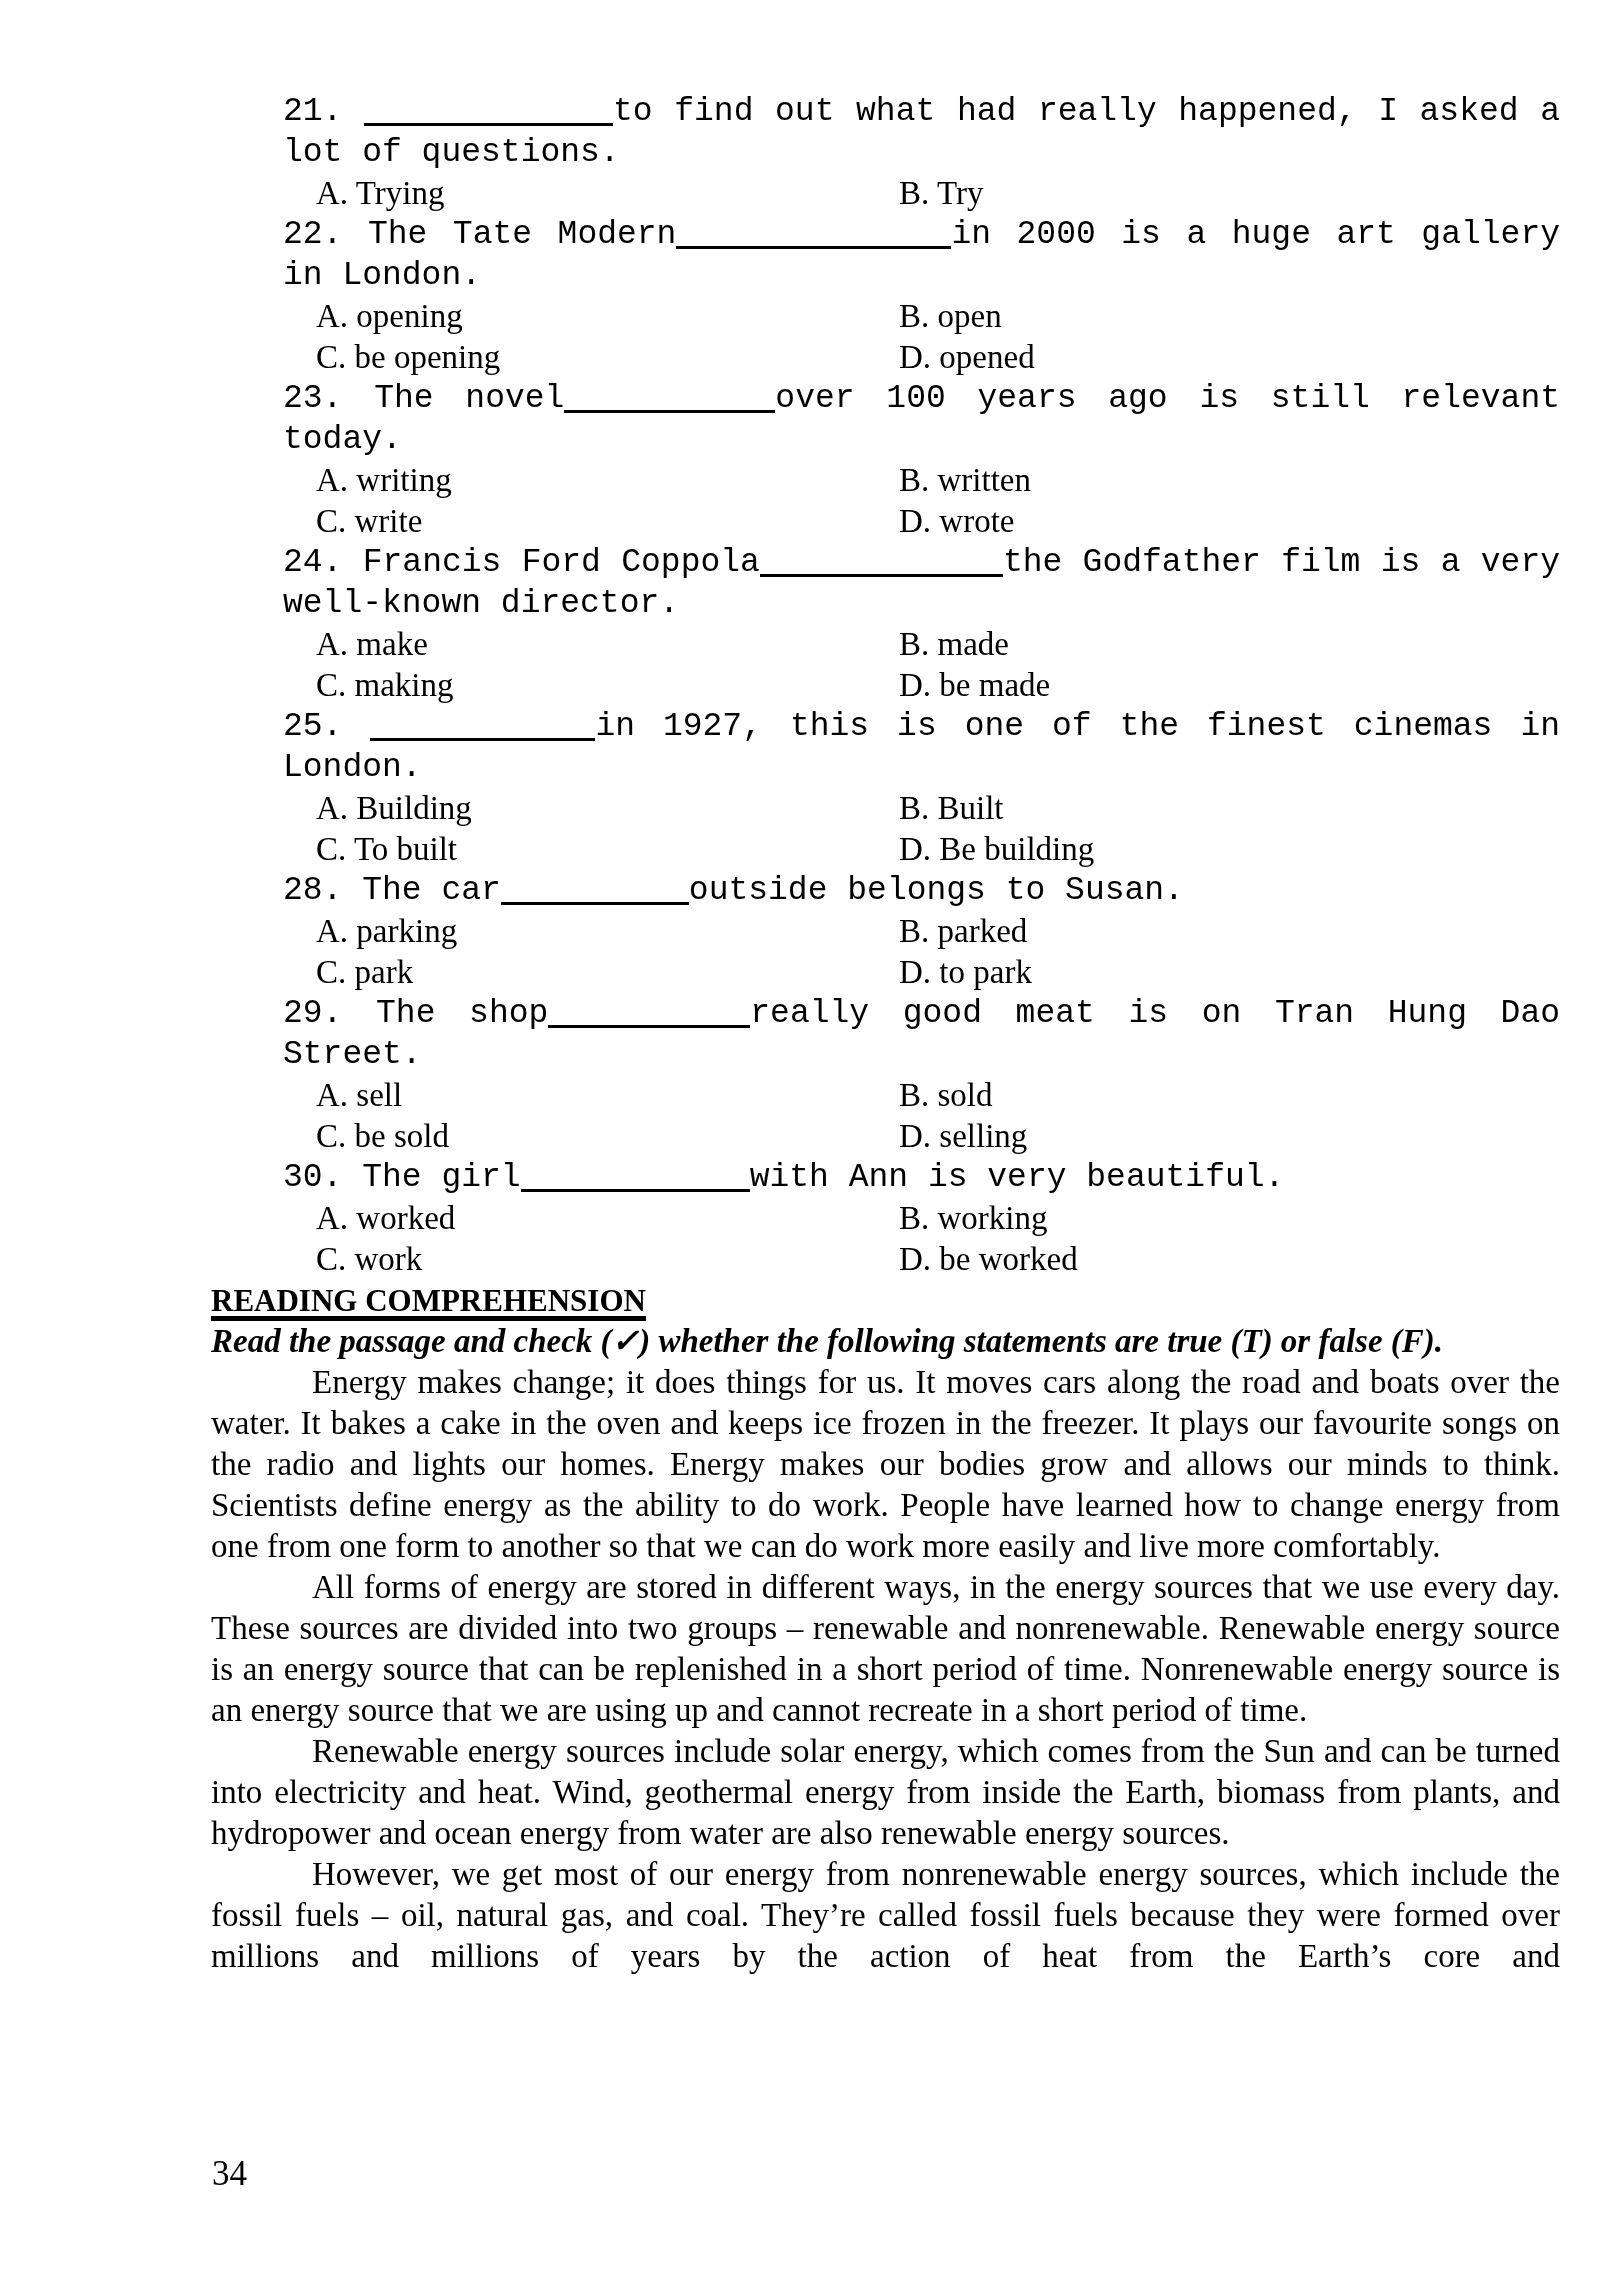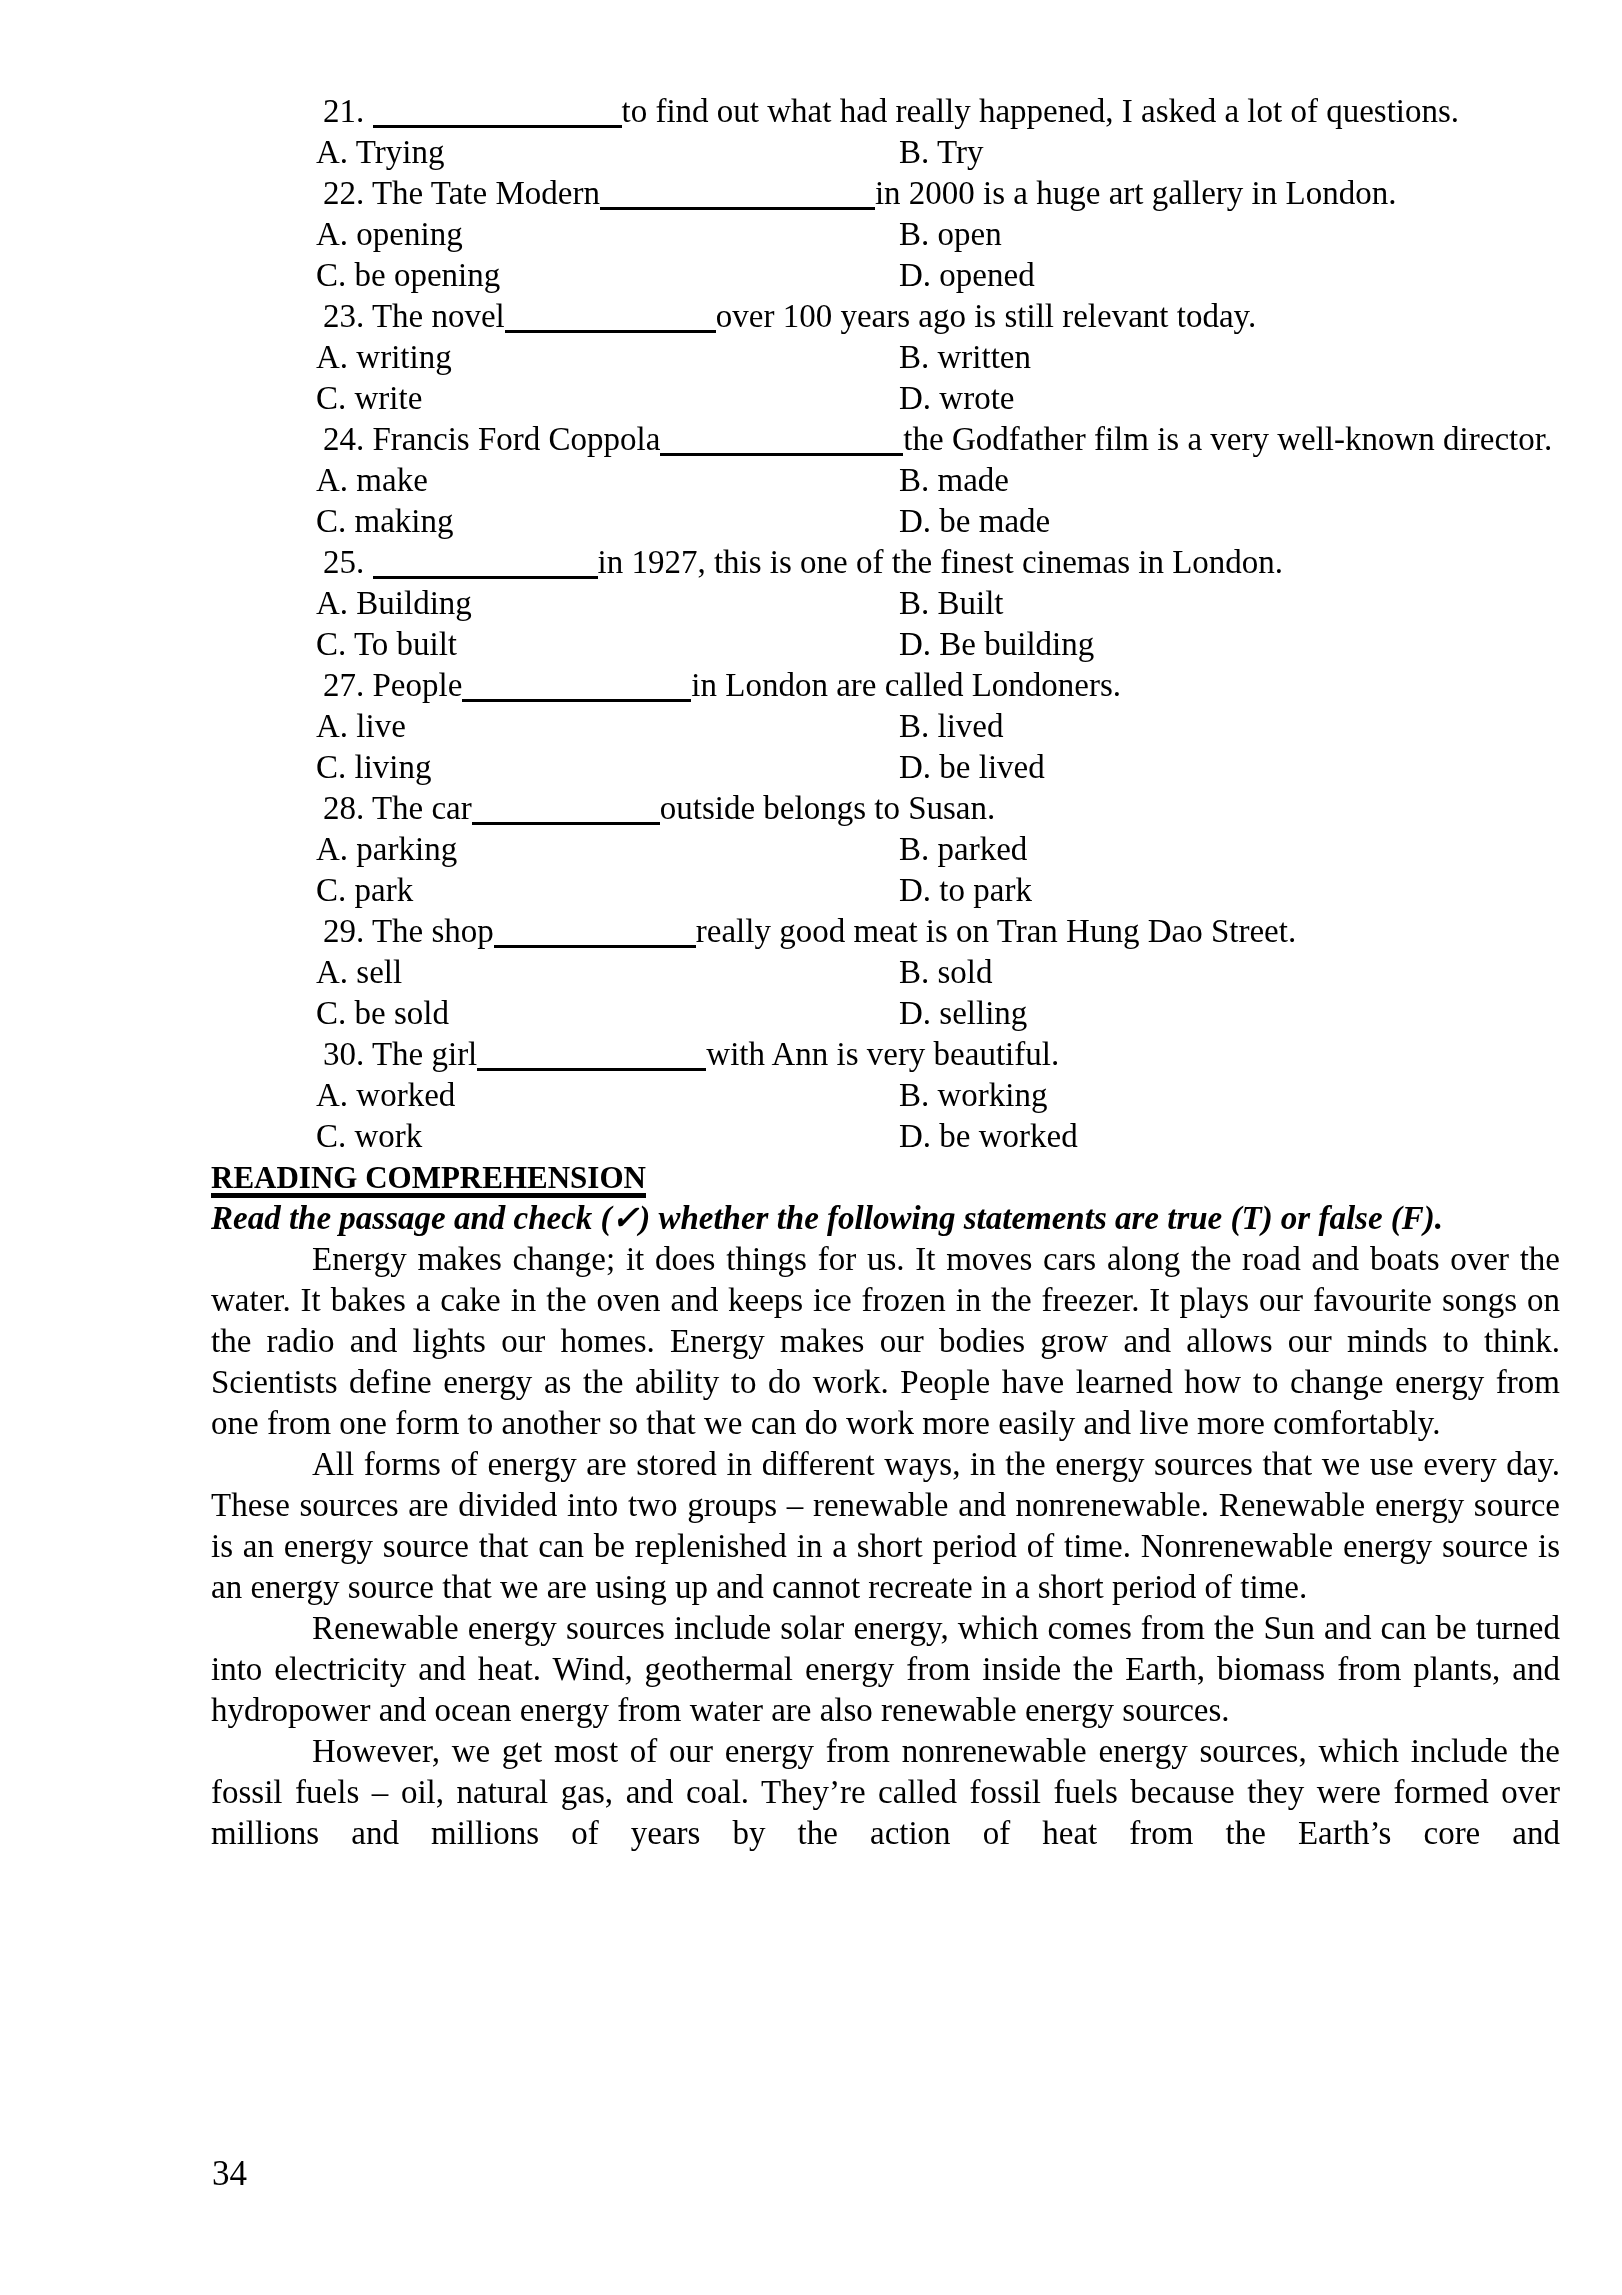--- a/index.html
+++ b/index.html
@@ -4,21 +4,21 @@
 <style>
   html,body{margin:0;padding:0;}
   body{
     width:1622px;height:2295px;position:relative;background:#ffffff;color:#000;
     font-family:"Liberation Serif","DejaVu Serif",serif;
   }
   .page{position:absolute;left:0;top:0;width:1622px;height:2295px;background:#ffffff;overflow:hidden;}
   .content{position:absolute;left:211px;top:91px;width:1349px;font-size:33px;line-height:41px;}
   
   .q{margin:0;}
-  .q-line{margin-left:112px;text-align:justify;}
+  .q-line{margin-left:72px;text-align:justify;font-family:Liberation Mono, monospace;}
   .q-num{white-space:pre;}
   .blank{display:inline-block;height:0;border-bottom:3.3px solid #000;vertical-align:-5.9px;}
   .opt-row{padding-left:105px;white-space:nowrap;}
   .opt{display:inline-block;}
   .opt.col1{width:583px;}
   
   h2.rc{margin:0;font-size:31px;line-height:41px;font-weight:bold;}
   .hd{display:inline-block;line-height:30px;border-bottom:5.9px solid #000;font-weight:bold;}
   .instruction{margin:0;font-weight:bold;font-style:italic;}
   .passage p{margin:0;text-align:justify;text-indent:101px;}
@@ -51,25 +51,20 @@
           <div class="q-line"><span class="q-num">24. </span>Francis Ford Coppola<span class="blank" style="width: 243px;"></span>the Godfather film is a very well-known director.</div>
           <div class="opt-row"><span class="opt col1">A. make</span><span class="opt col2">B. made</span></div>
           <div class="opt-row"><span class="opt col1">C. making</span><span class="opt col2">D. be made</span></div>
         </div>
         <div class="q">
           <div class="q-line"><span class="q-num">25. </span><span class="blank" style="width: 225px;"></span>in 1927, this is one of the finest cinemas in London.</div>
           <div class="opt-row"><span class="opt col1">A. Building</span><span class="opt col2">B. Built</span></div>
           <div class="opt-row"><span class="opt col1">C. To built</span><span class="opt col2">D. Be building</span></div>
         </div>
         <div class="q">
-          <div class="q-line"><span class="q-num">27. </span>People<span class="blank" style="width: 229px;"></span>in London are called Londoners.</div>
-          <div class="opt-row"><span class="opt col1">A. live</span><span class="opt col2">B. lived</span></div>
-          <div class="opt-row"><span class="opt col1">C. living</span><span class="opt col2">D. be lived</span></div>
-        </div>
-        <div class="q">
           <div class="q-line"><span class="q-num">28. </span>The car<span class="blank" style="width: 188px;"></span>outside belongs to Susan.</div>
           <div class="opt-row"><span class="opt col1">A. parking</span><span class="opt col2">B. parked</span></div>
           <div class="opt-row"><span class="opt col1">C. park</span><span class="opt col2">D. to park</span></div>
         </div>
         <div class="q">
           <div class="q-line"><span class="q-num">29. </span>The shop<span class="blank" style="width: 202px;"></span>really good meat is on Tran Hung Dao Street.</div>
           <div class="opt-row"><span class="opt col1">A. sell</span><span class="opt col2">B. sold</span></div>
           <div class="opt-row"><span class="opt col1">C. be sold</span><span class="opt col2">D. selling</span></div>
         </div>
         <div class="q">

